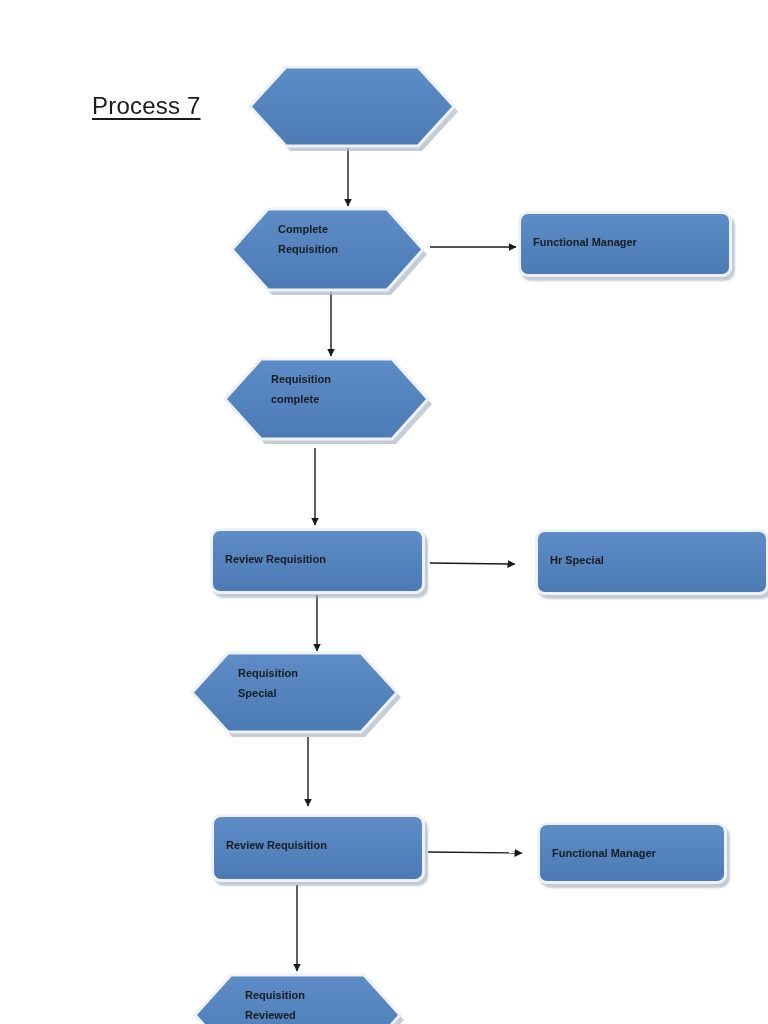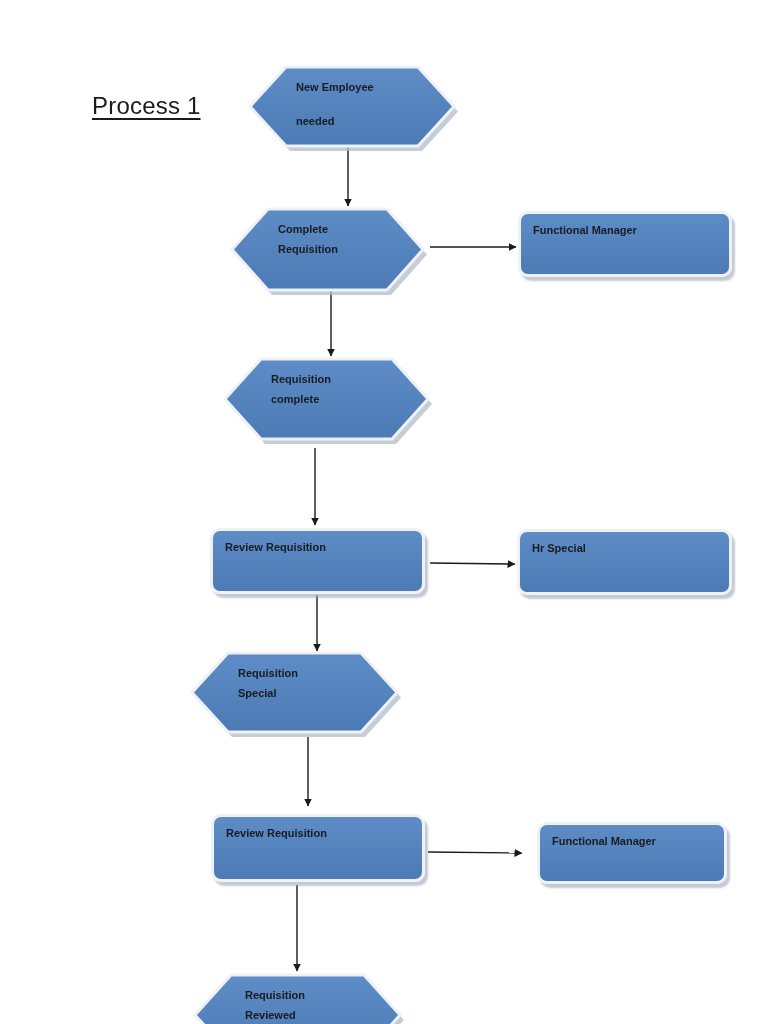--- a/index.html
+++ b/index.html
@@ -40,32 +40,32 @@
   .gap-wide .line + .line{margin-top:14px;}
   .rrect{
     box-sizing:border-box;
     background:linear-gradient(180deg,#5e8cc6 0%,#4b7ab5 100%);
     border:3px solid #eef1f5;
     border-radius:10px;
     box-shadow:3px 4px 2px rgba(156,166,182,0.6);
   }
   .rect-label{
     display:block;
-    padding:9px 8px 0 12px;
+    padding:21px 8px 0 12px;
     color:#181b20;
     font-size:11px;font-weight:bold;
     line-height:14px;
   }
 </style>
 </head>
 <body>
 
 <div class="page">
 
-  <div class="doc-title">Process 1</div>
+  <div class="doc-title">Process 7</div>
 
   <svg class="connector-layer" width="768" height="1024" viewBox="0 0 768 1024">
     <defs>
       <linearGradient id="hexGrad" x1="0" y1="0" x2="0" y2="1">
         <stop offset="0" stop-color="#5e8cc6"></stop>
         <stop offset="1" stop-color="#4b7ab5"></stop>
       </linearGradient>
       <marker id="arrow" markerWidth="10" markerHeight="9" refX="7.5" refY="4" orient="auto" markerUnits="userSpaceOnUse">
         <path d="M0,0 L8,4 L0,8 z" fill="#1a1a1a"></path>
       </marker>
@@ -79,24 +79,20 @@
     <line x1="308" y1="737" x2="308" y2="806" stroke="#1a1a1a" stroke-width="1.4" marker-end="url(#arrow)"></line>
     <line x1="428" y1="852" x2="522" y2="853" stroke="#1a1a1a" stroke-width="1.4" marker-end="url(#arrow)"></line>
     <line x1="297" y1="885" x2="297" y2="971" stroke="#1a1a1a" stroke-width="1.4" marker-end="url(#arrow)"></line>
   </svg>
 
   <div class="node" style="left:250px;top:67px;width:204px;height:79px">
     <svg class="hex-svg" width="214" height="90" viewBox="0 0 214 90">
       <polygon class="hex-shadow" transform="translate(6,7)" points="0,39.5 36,0 168,0 204,39.5 168,79 36,79"></polygon>
       <polygon class="hex-main" transform="translate(2,2)" points="0,39.5 36,0 168,0 204,39.5 168,79 36,79"></polygon>
     </svg>
-    <div class="hex-label gap-wide">
-      <div class="line">New Employee</div>
-      <div class="line">needed</div>
-    </div>
   </div>
 
   <div class="node" style="left:232px;top:209px;width:191px;height:81px">
     <svg class="hex-svg" width="201" height="92" viewBox="0 0 201 92">
       <polygon class="hex-shadow" transform="translate(6,7)" points="0,40.5 36,0 155,0 191,40.5 155,81 36,81"></polygon>
       <polygon class="hex-main" transform="translate(2,2)" points="0,40.5 36,0 155,0 191,40.5 155,81 36,81"></polygon>
     </svg>
     <div class="hex-label">
       <div class="line">Complete</div>
       <div class="line">Requisition</div>
@@ -115,21 +111,21 @@
     <div class="hex-label">
       <div class="line">Requisition</div>
       <div class="line">complete</div>
     </div>
   </div>
 
   <div class="node rrect" style="left:210px;top:528px;width:215px;height:66px">
     <span class="rect-label">Review Requisition</span>
   </div>
 
-  <div class="node rrect" style="left:517px;top:529px;width:215px;height:66px">
+  <div class="node rrect" style="left:535px;top:529px;width:234px;height:66px">
     <span class="rect-label">Hr Special</span>
   </div>
 
   <div class="node" style="left:192px;top:653px;width:205px;height:79px">
     <svg class="hex-svg" width="215" height="90" viewBox="0 0 215 90">
       <polygon class="hex-shadow" transform="translate(6,7)" points="0,39.5 36,0 169,0 205,39.5 169,79 36,79"></polygon>
       <polygon class="hex-main" transform="translate(2,2)" points="0,39.5 36,0 169,0 205,39.5 169,79 36,79"></polygon>
     </svg>
     <div class="hex-label">
       <div class="line">Requisition</div>

